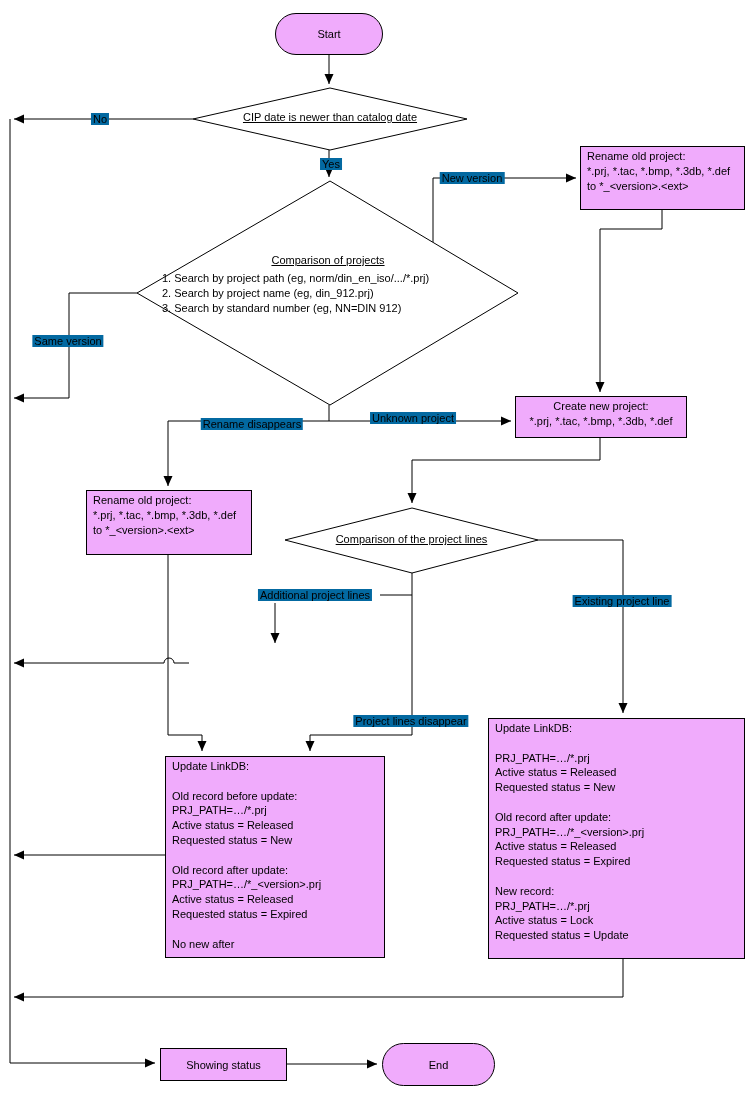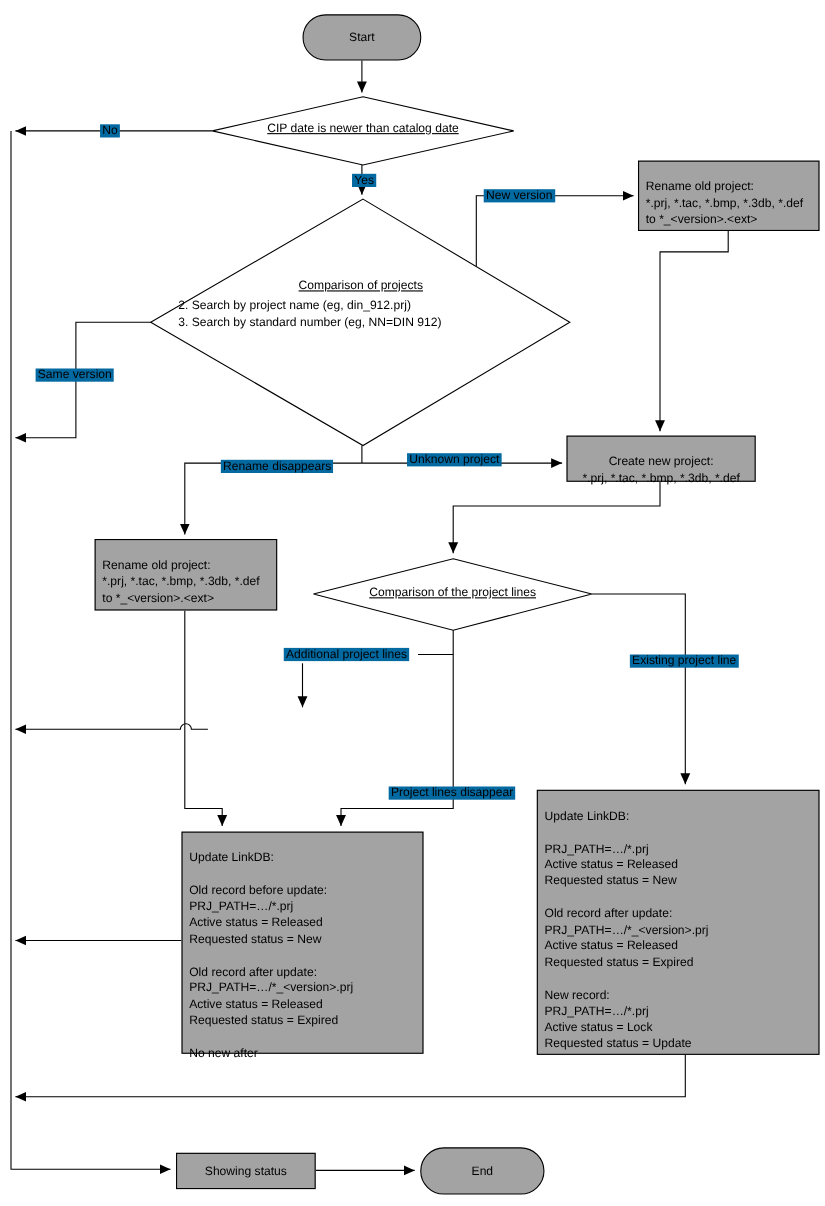--- a/index.html
+++ b/index.html
@@ -10,24 +10,24 @@
     background: #ffffff;
     font-family: "Liberation Sans", sans-serif;
     font-size: 11px;
     color: #000000;
     overflow: hidden;
   }
   svg.connectors { position: absolute; left: 0; top: 0; }
   .node {
     position: absolute;
     box-sizing: border-box;
-    background: #a3a3a3;
+    background: #f0abfc;
     border: 1px solid #000000;
   }
-  .pad { padding: 16px 6px; }
+  .pad { padding: 2px 6px; }
   .stadium { border-radius: 22px; }
   .center-flex {
     display: flex;
     align-items: center;
     justify-content: center;
     text-align: center;
   }
   .ln { height: 14.8px; line-height: 14.8px; white-space: nowrap; overflow: visible; }
   .dtext { position: absolute; text-align: center; text-decoration: underline; }
   .dlist { position: absolute; text-align: left; }
@@ -87,20 +87,21 @@
   <div class="dtext" style="left:193px; top:111px; width:274px;">CIP date is newer than catalog date</div>
 
   <div class="node pad" style="left:580px; top:146px; width:165px; height:64px;">
     <div class="ln">Rename old project:</div>
     <div class="ln">*.prj, *.tac, *.bmp, *.3db, *.def</div>
     <div class="ln">to *_&lt;version&gt;.&lt;ext&gt;</div>
   </div>
 
   <div class="dtext" style="left:137px; top:254px; width:382px;">Comparison of projects</div>
   <div class="dlist" style="left:162px; top:271px; width:330px;">
+    <div class="ln">1. Search by project path (eg, norm/din_en_iso/.../*.prj)</div>
     <div class="ln">2. Search by project name (eg, din_912.prj)</div>
     <div class="ln">3. Search by standard number (eg, NN=DIN 912)</div>
   </div>
 
   <div class="node pad" style="left:515px; top:396px; width:172px; height:42px;text-align:center;">
     <div class="ln">Create new project:</div>
     <div class="ln">*.prj, *.tac, *.bmp, *.3db, *.def</div>
   </div>
 
   <div class="node pad" style="left:86px; top:490px; width:166px; height:65px;">

